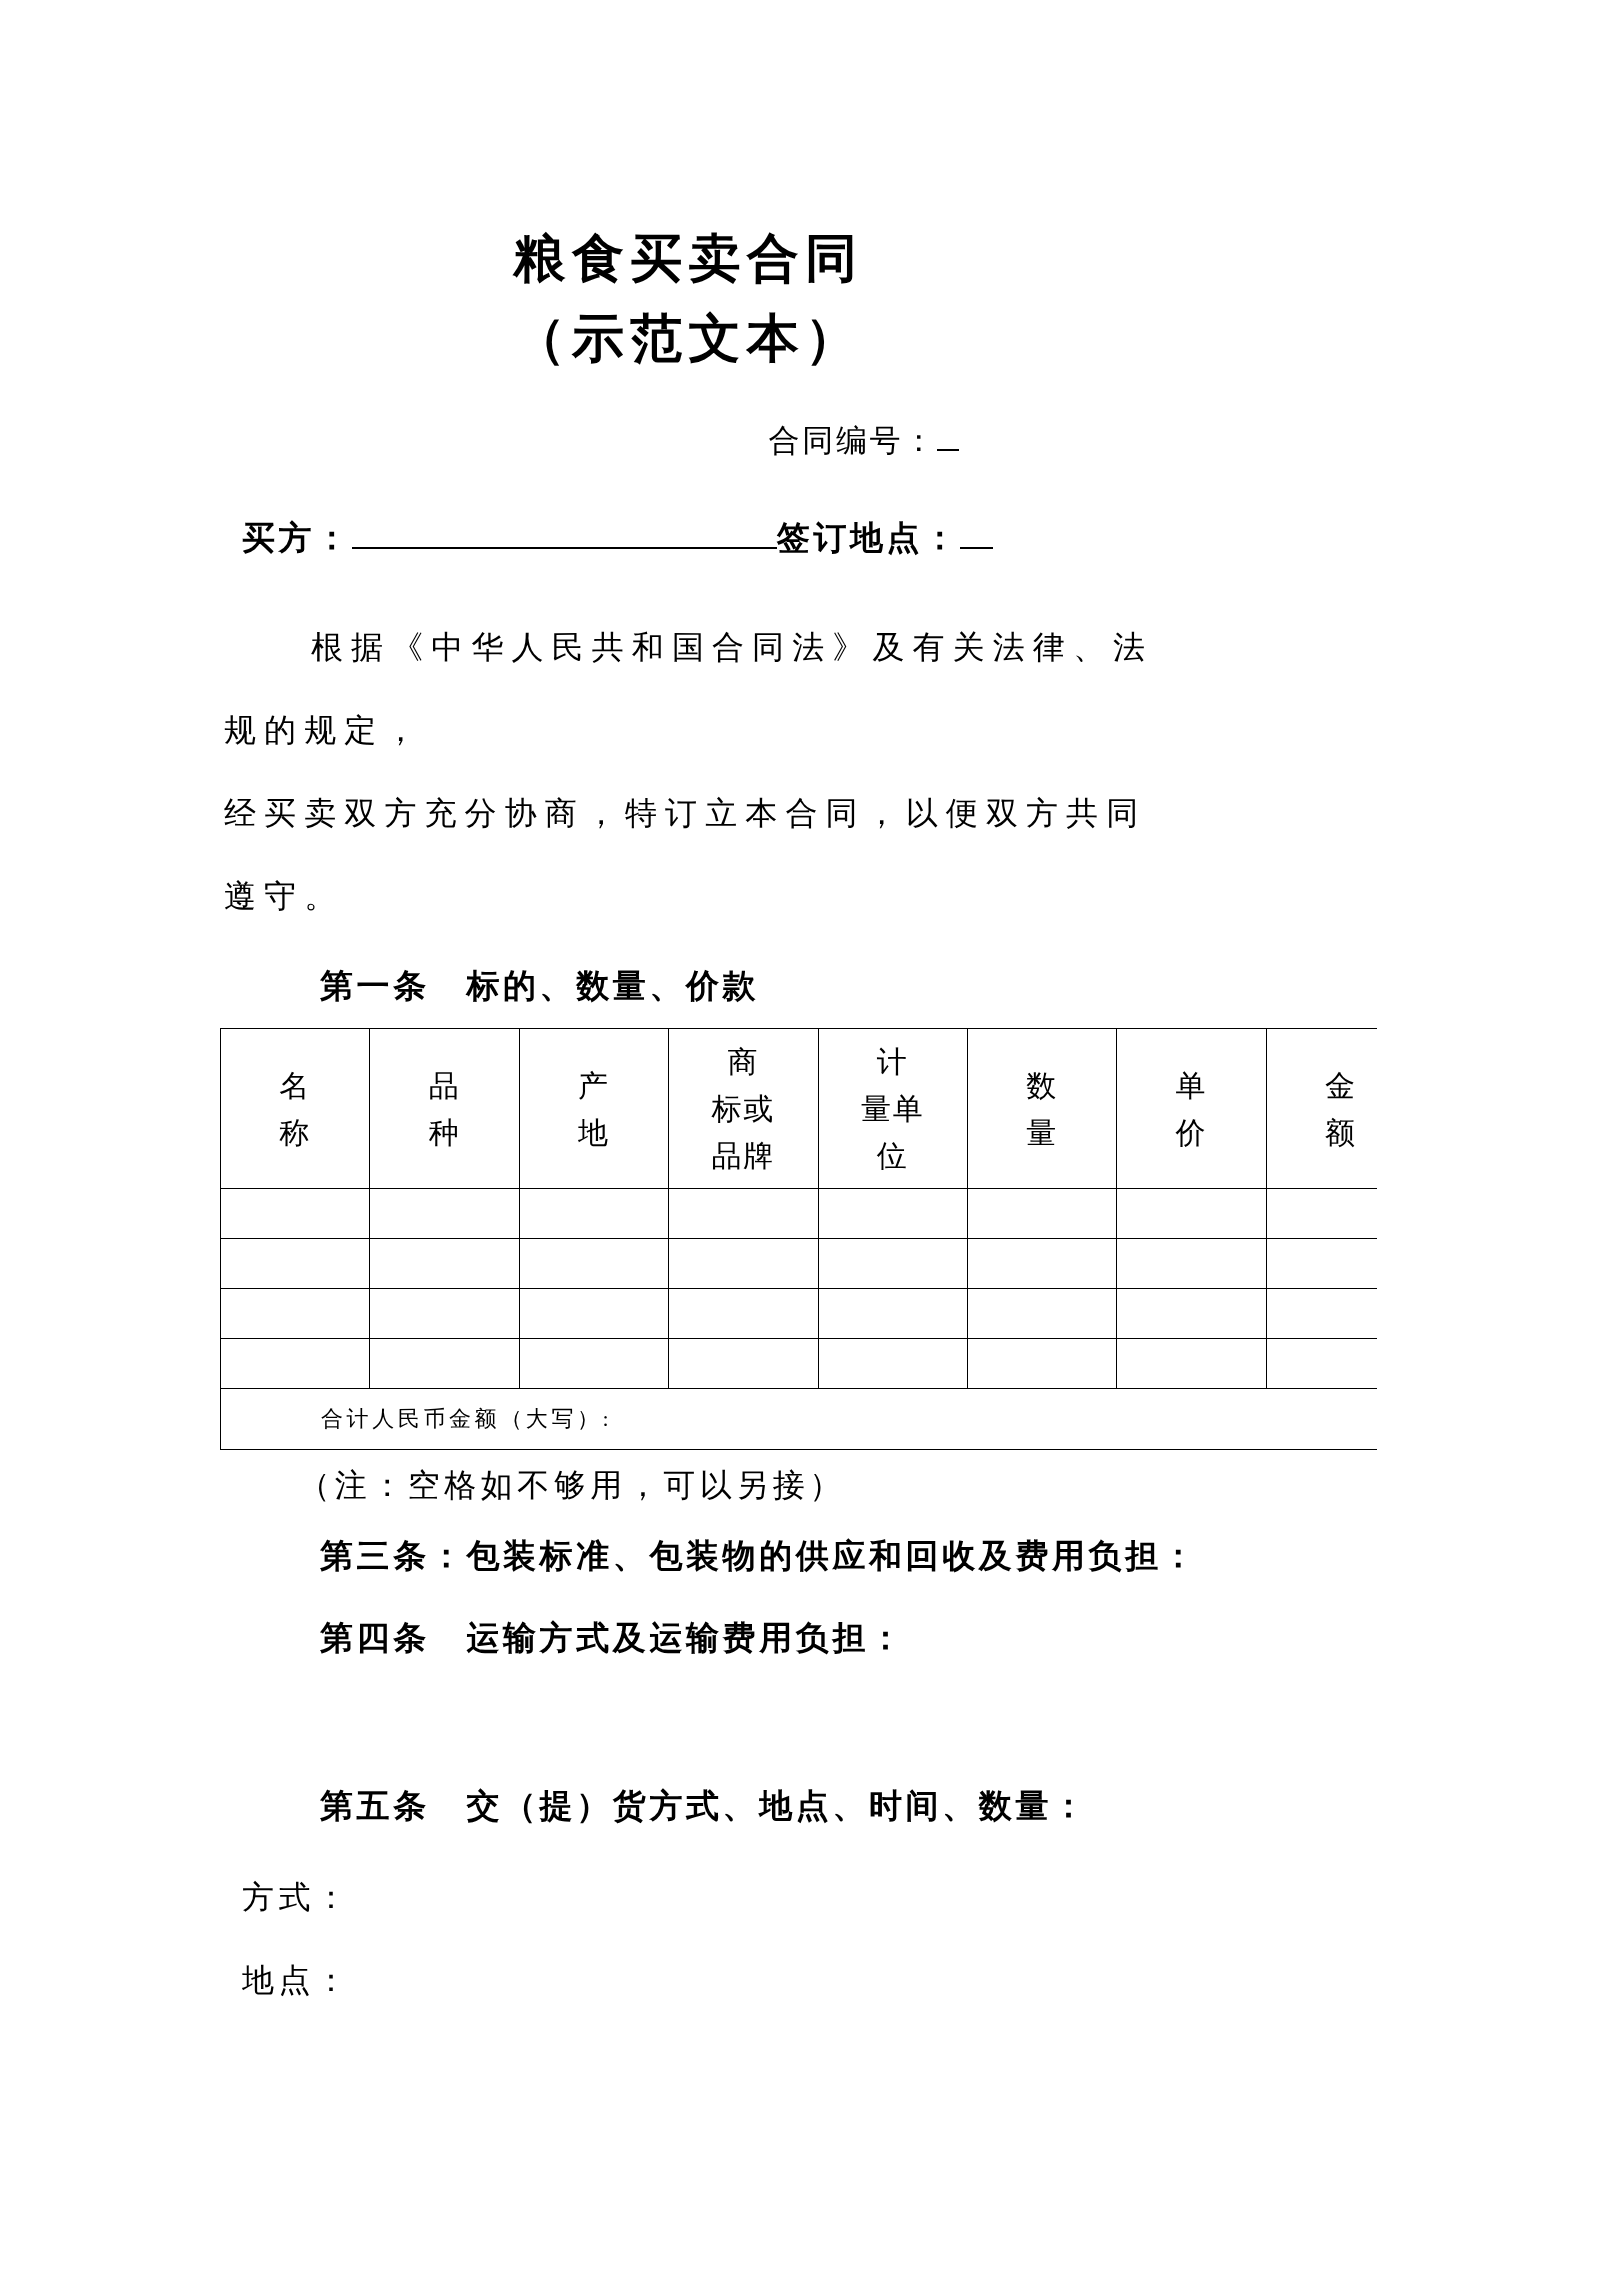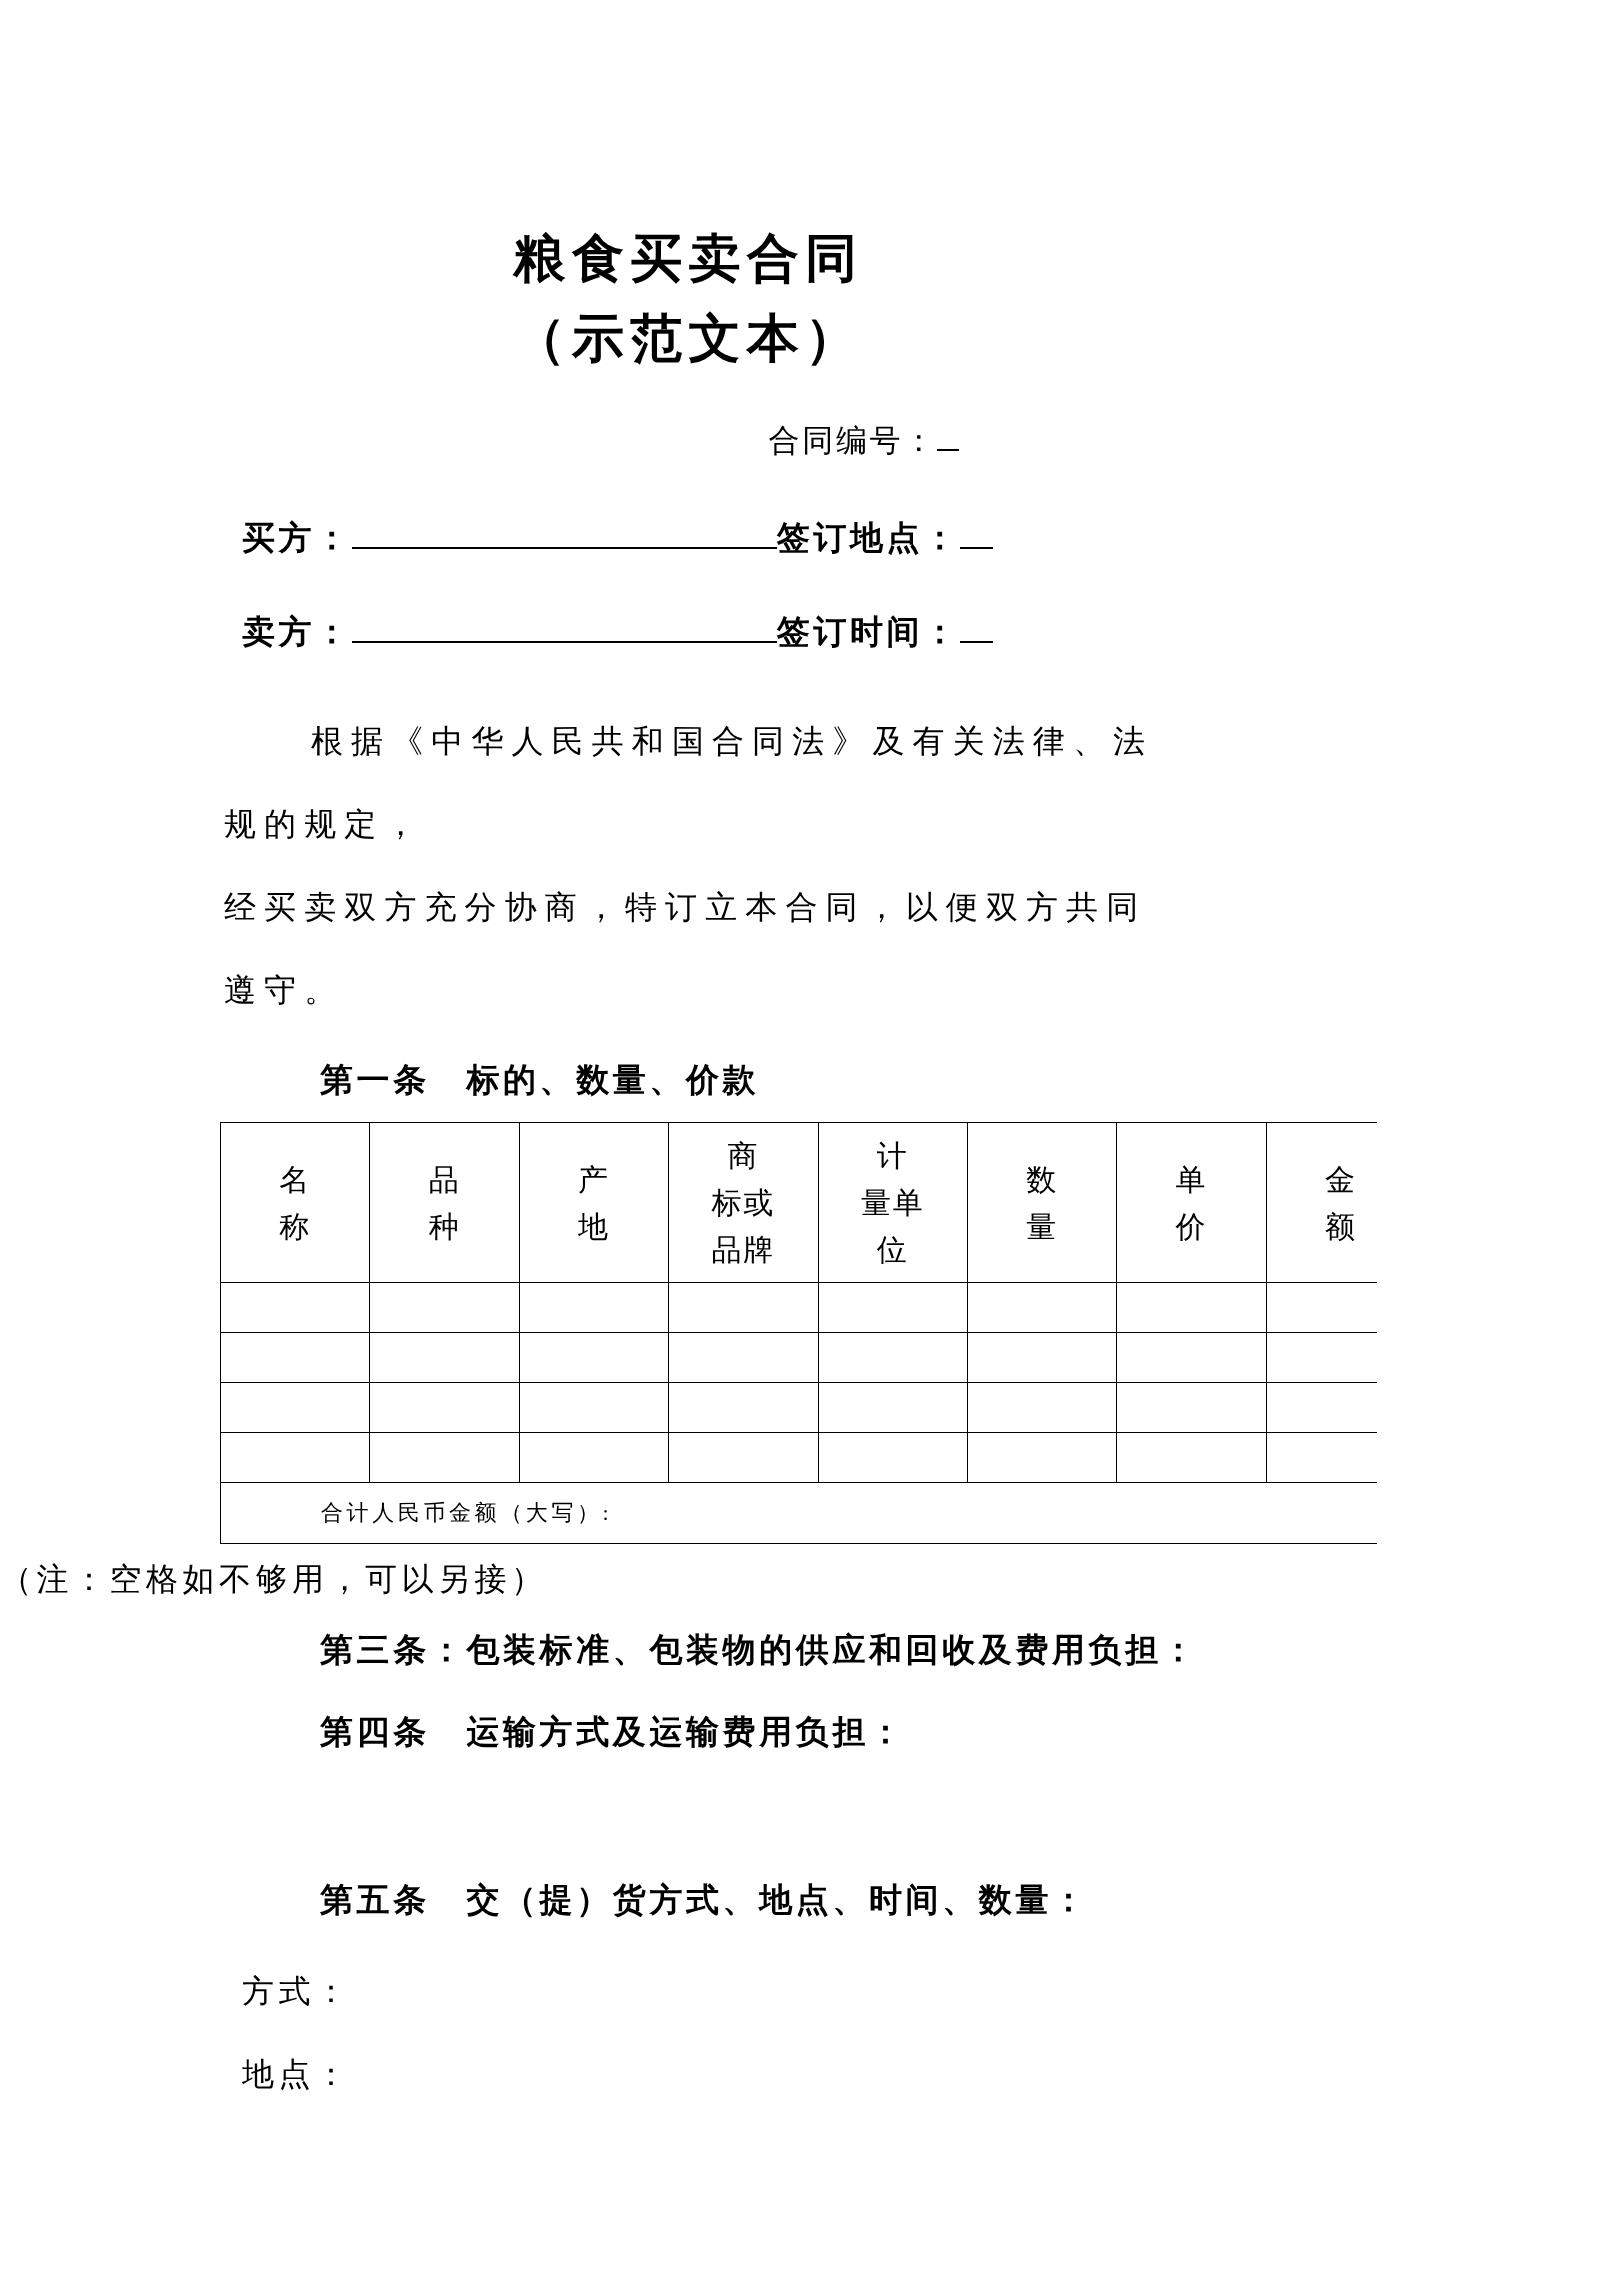--- a/index.html
+++ b/index.html
@@ -99,21 +99,21 @@
   table.goods td.total-cell {
     height: 60px;
     font-size: 22px;
     letter-spacing: 3.6px;
     text-align: left;
     padding-left: 100px;
     vertical-align: middle;
   }
   .note {
     margin-top: 12.7px;
-    text-align: left;
+    text-align: center;
     padding-right: 233px;
     font-size: 32px;
     letter-spacing: 4.5px;
     line-height: 45px;
   }
   .field-line {
     margin: 47px 0 0 242px;
     font-size: 32px;
     letter-spacing: 4.5px;
     line-height: 45px;
@@ -129,23 +129,20 @@
   <div class="title subtitle">（示范文本）</div>
 
   <div class="contract-no">
     <span>合同编号：</span><span class="blank tiny"></span>
   </div>
 
   <div class="party-row">
     <span>买方：</span><span class="blank long"></span><span>签订地点：</span><span class="blank short"></span>
   </div>
 
-  <div class="party-row second">
-    <span>卖方：</span><span class="blank long"></span><span>签订时间：</span><span class="blank short"></span>
-  </div>
 
   <div class="preamble">
     <div class="indent">根据《中华人民共和国合同法》及有关法律、法规的规定，</div>
     <div>经买卖双方充分协商，特订立本合同，以便双方共同遵守。</div>
   </div>
 
   <div class="article-heading">第一条　标的、数量、价款</div>
 
   <table class="goods">
     <thead>

